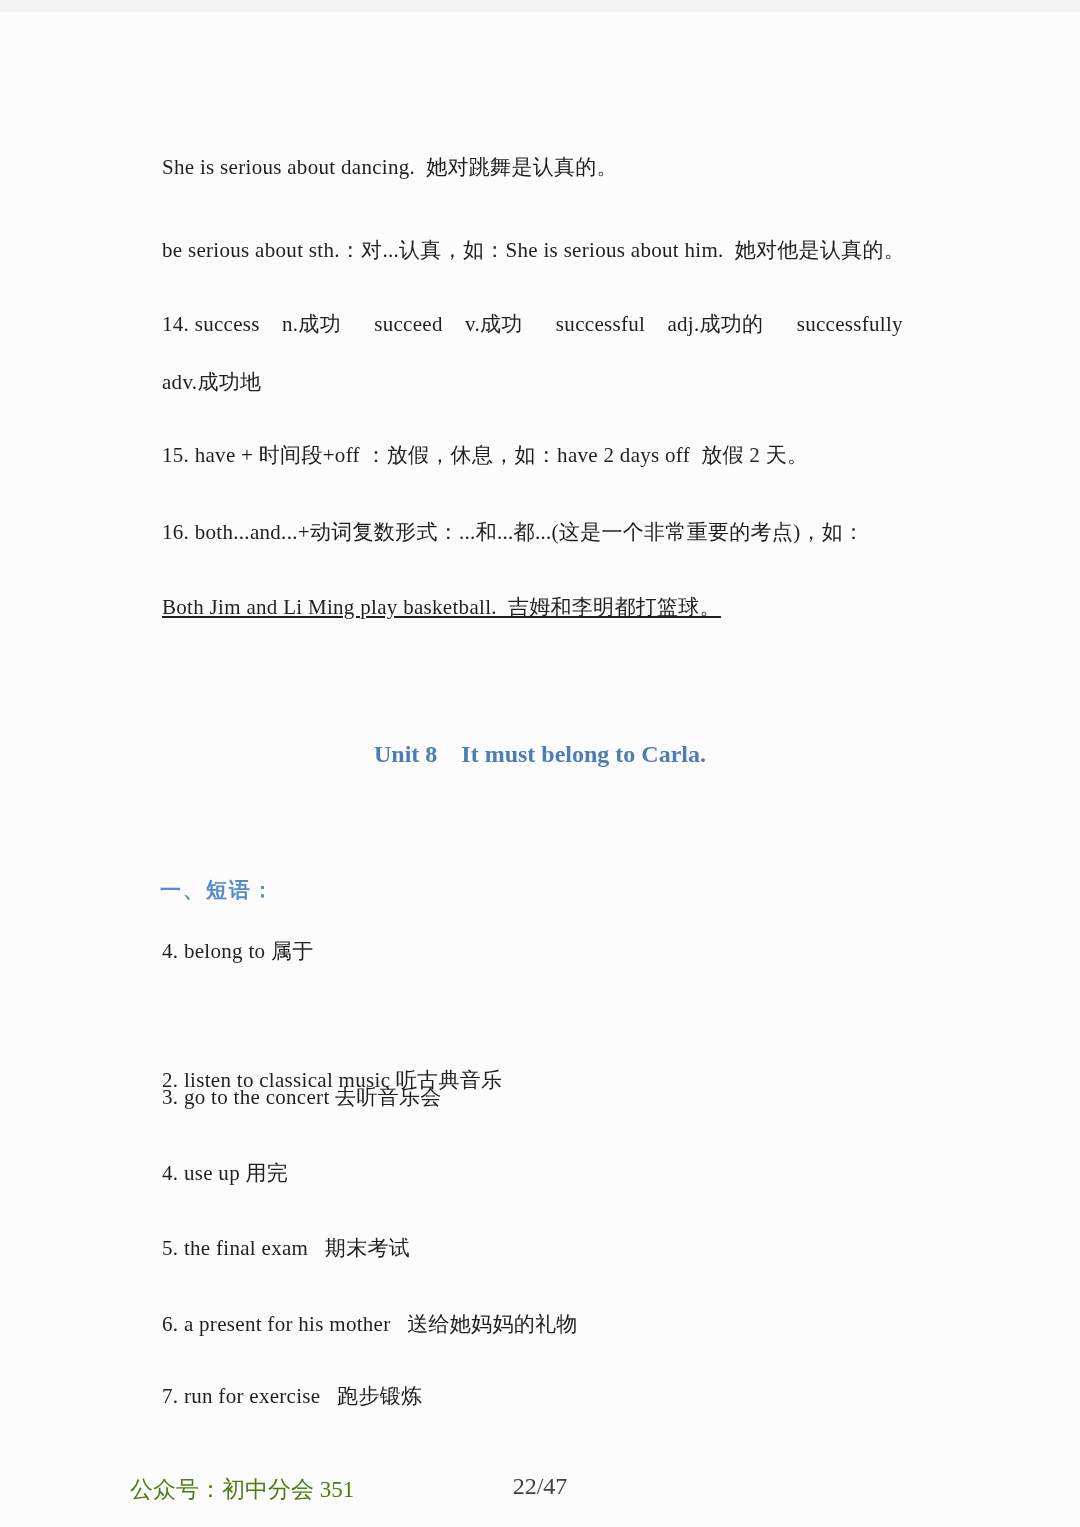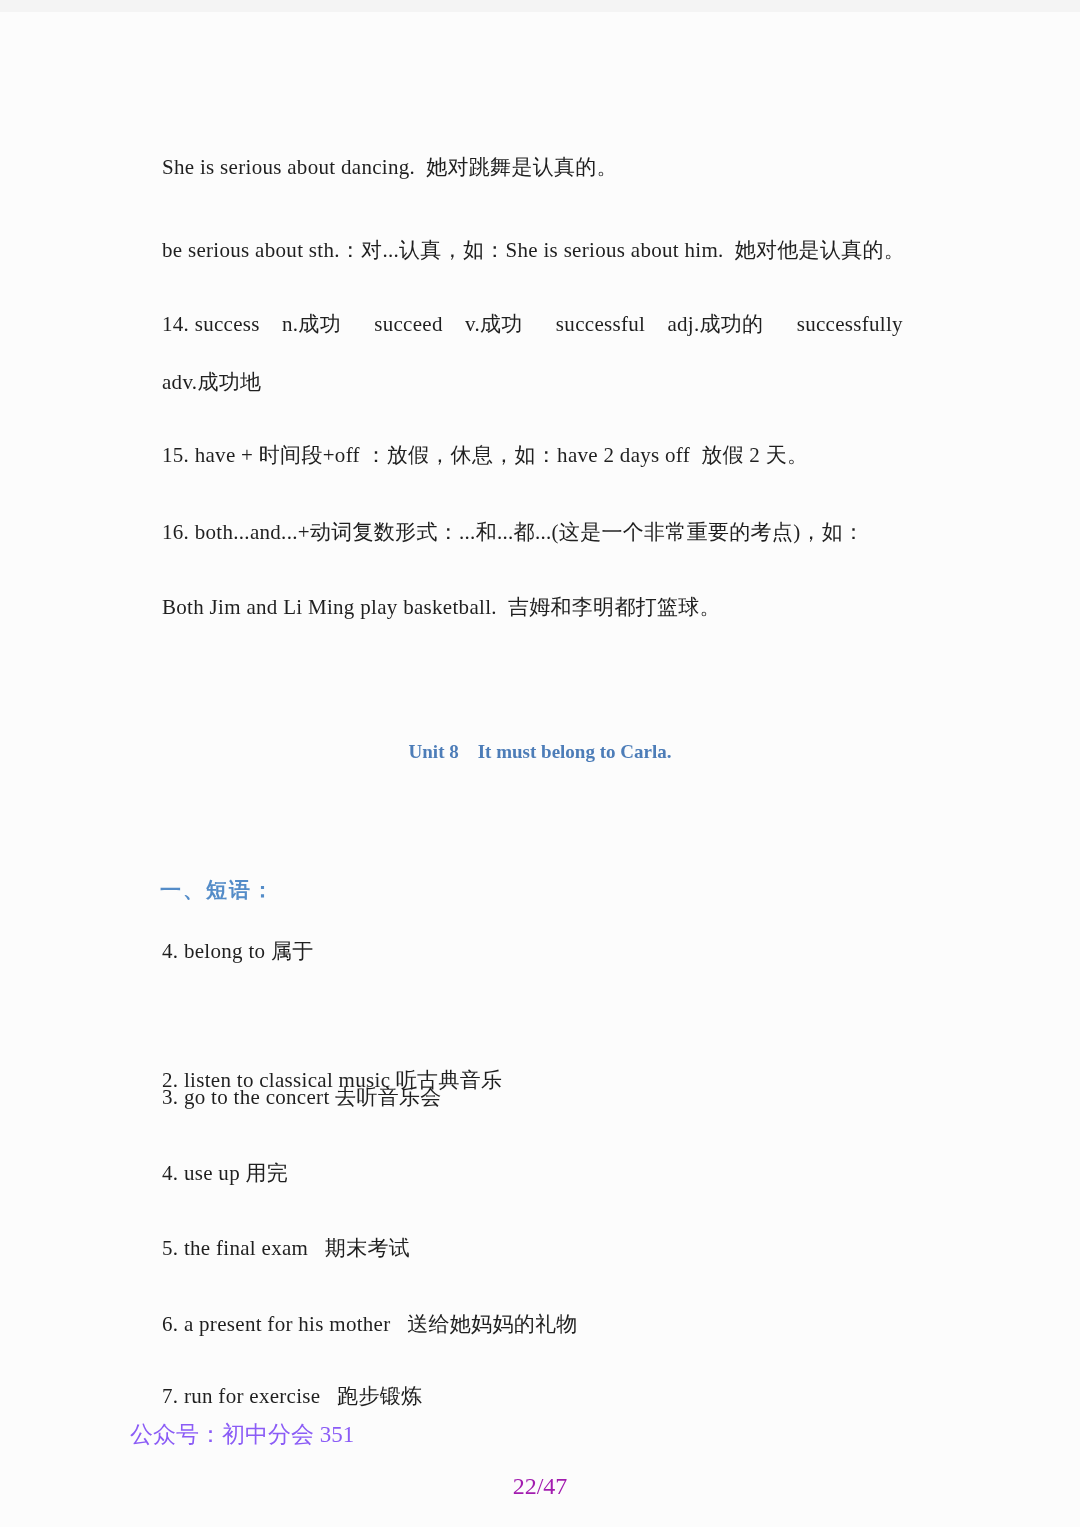--- a/index.html
+++ b/index.html
@@ -22,71 +22,71 @@
     left: 162px;
     white-space: pre;
     font-size: 21px;
     letter-spacing: 0.3px;
   }
   .unit-heading {
     position: absolute;
     left: 0;
     width: 100%;
     text-align: center;
-    font-size: 19px;
+    font-size: 24px;
     font-weight: bold;
     color: var(--heading-blue, #4d7db8);
     white-space: pre;
   }
   .section-heading {
     position: absolute;
     left: 160px;
     font-size: 21px;
     font-weight: bold;
     font-family: "Liberation Sans", "DejaVu Sans", sans-serif;
     color: var(--section-blue, #548cc8);
     white-space: pre;
     letter-spacing: 2px;
   }
   .footer-left {
     position: absolute;
     left: 130px;
-    top: 1407px;
+    top: 1462px;
     font-size: 23px;
-    color: #8b5cf6;
+    color: #4d7c0f;
     white-space: pre;
   }
   .footer-watermark {
     position: absolute;
     left: 452px;
     top: 1463px;
     font-size: 23px;
     letter-spacing: 12px;
     color: var(--watermark-pink, #e8b7bb);
     white-space: pre;
     z-index: 1;
   }
   .page-indicator {
     position: absolute;
     left: 50%;
     transform: translateX(-50%);
     top: 1461px;
     font-size: 24px;
-    color: #a21caf;
+    color: #404040;
     white-space: pre;
     z-index: 2;
   }
   
   .l0 { top: 141px; }
   .l1 { top: 224px; }
   .l2 { top: 298px; }
   .l3 { top: 356px; }
   .l4 { top: 429px; }
   .l5 { top: 506px; text-align: right; }
-  .l6 { top: 581px; }
+  .l6 { top: 581px; text-decoration: underline; }
   .unit-heading { top: 729px; }
   .section-heading { top: 864px; }
   .p0 { top: 925px; }
   .p1 { top: 1054px; }
   .p2 { top: 1071px; }
   .p3 { top: 1147px; }
   .p4 { top: 1222px; }
   .p5 { top: 1298px; }
   .p6 { top: 1370px; }
 </style>

